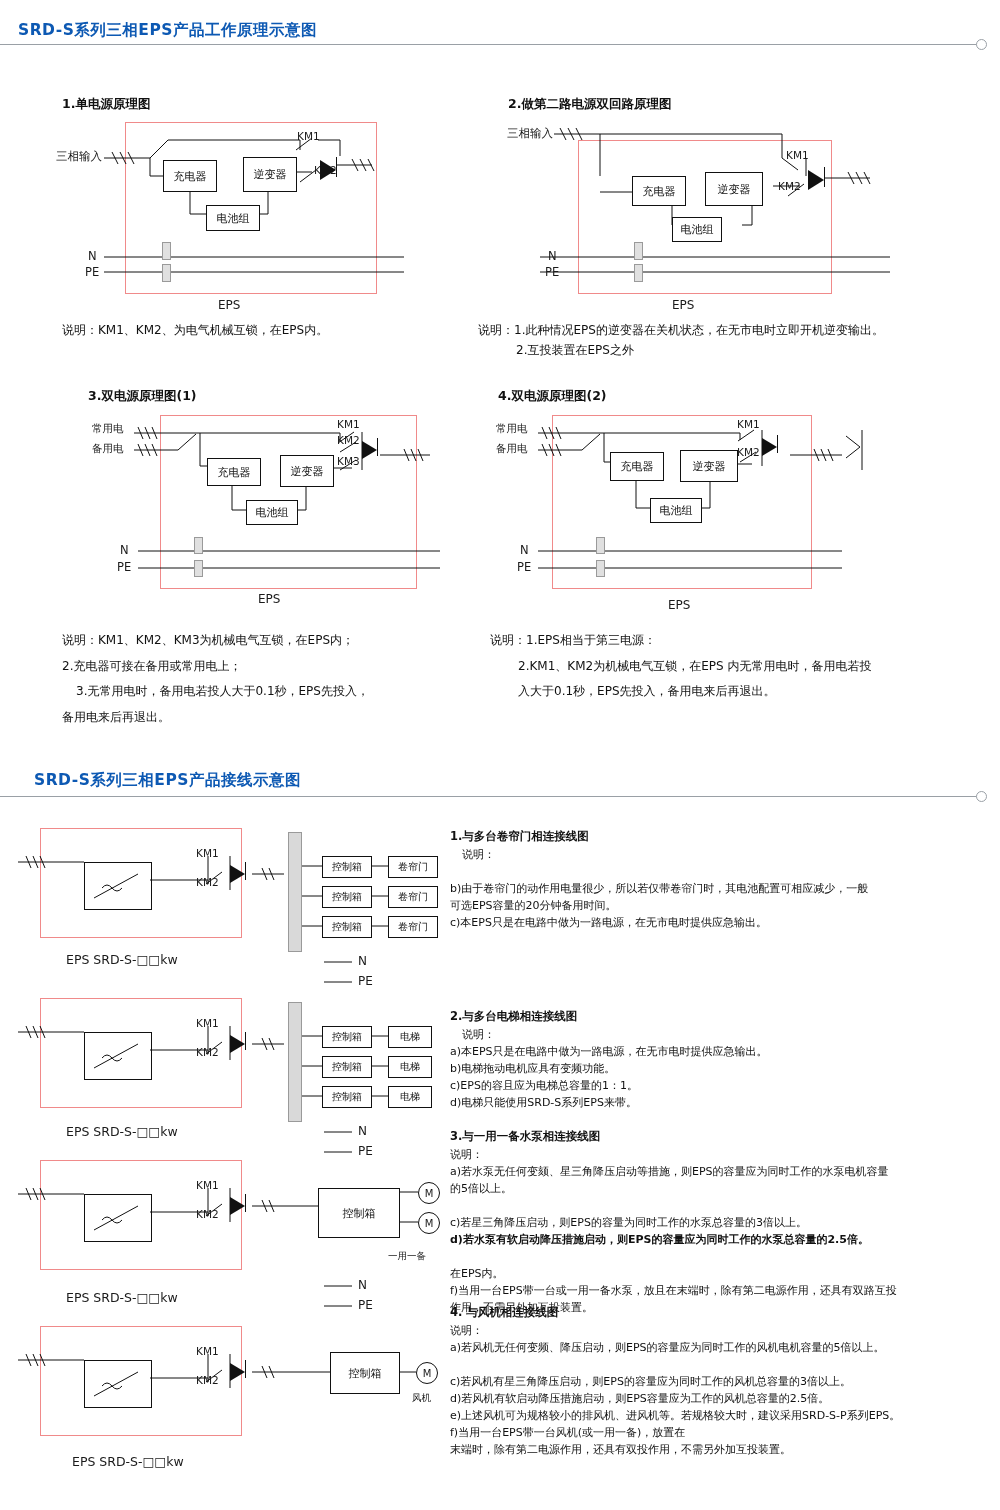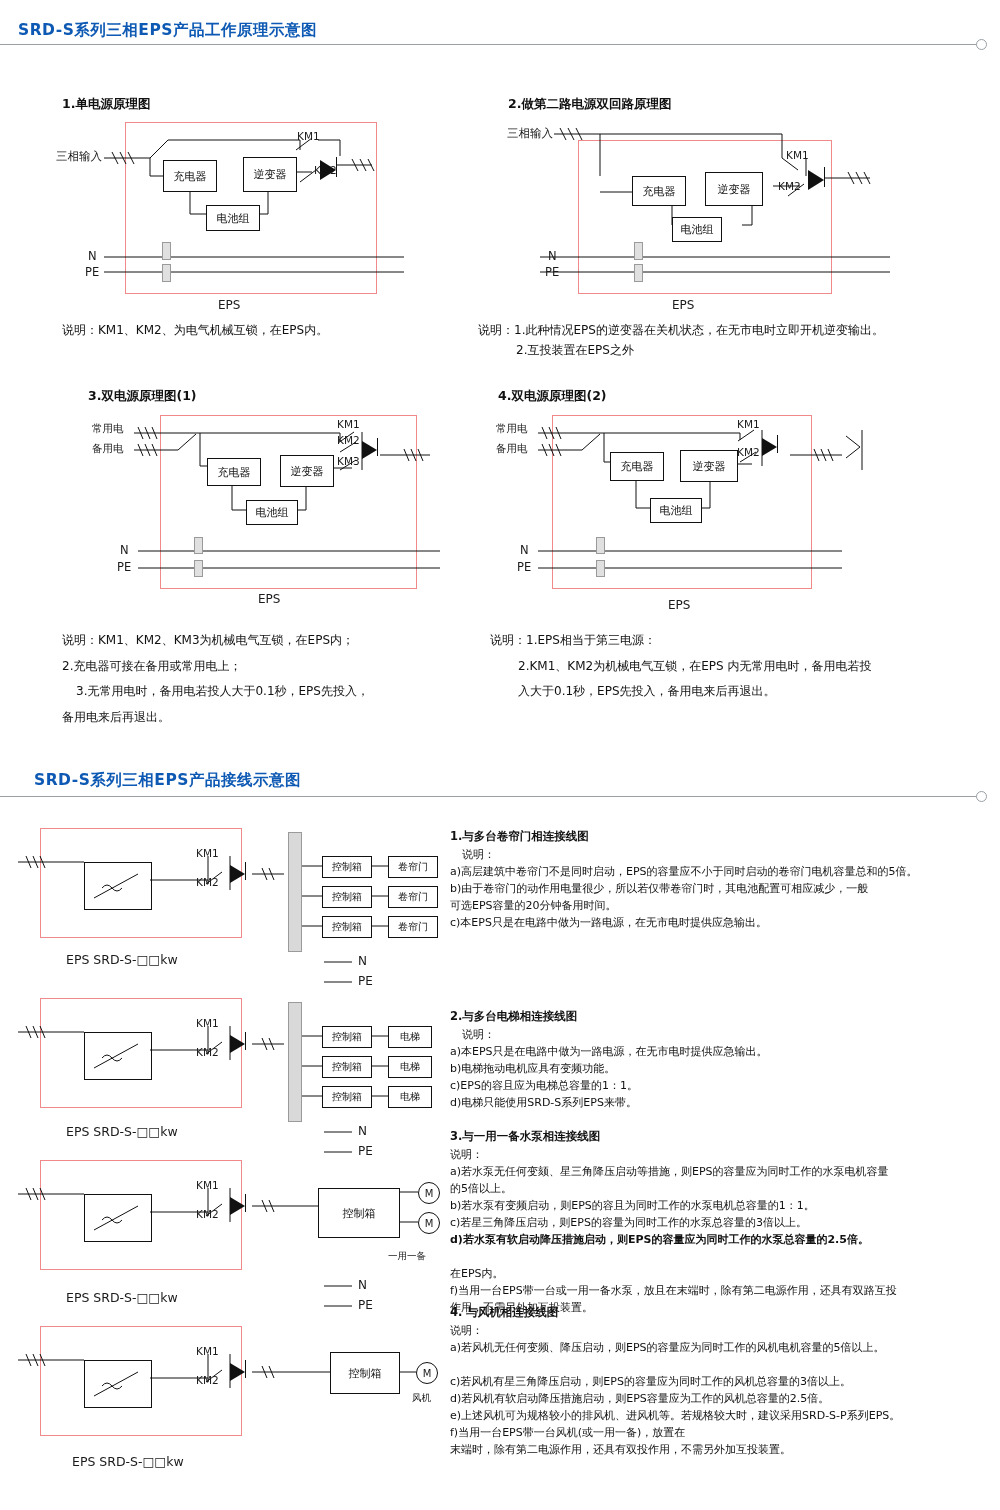--- a/index.html
+++ b/index.html
@@ -317,21 +317,20 @@
   <div class="rect" style="left:388px;top:886px;width:48px;height:20px;font-size:10px;">卷帘门</div>
   <div class="rect" style="left:322px;top:916px;width:48px;height:20px;font-size:10px;">控制箱</div>
   <div class="rect" style="left:388px;top:916px;width:48px;height:20px;font-size:10px;">卷帘门</div>
 
   <div class="lbl" style="left:358px;top:954px;font-size:12px;">N</div>
   <div class="lbl" style="left:358px;top:974px;font-size:12px;">PE</div>
   <div class="lbl" style="left:66px;top:952px;font-size:12.5px;">EPS SRD-S-□□kw</div>
 
   <div class="note-sm" style="left:450px;top:828px;font-size:11.5px;font-weight:bold;">1.与多台卷帘门相连接线图</div>
   <div class="note-sm" style="left:462px;top:846px;">说明：</div>
-  <div class="note-sm" style="left:450px;top:863px;">a)高层建筑中卷帘门不是同时启动，EPS的容量应不小于同时启动的卷帘门电机容量总和的5倍。</div>
   <div class="note-sm" style="left:450px;top:880px;">b)由于卷帘门的动作用电量很少，所以若仅带卷帘门时，其电池配置可相应减少，一般</div>
   <div class="note-sm" style="left:450px;top:897px;">   可选EPS容量的20分钟备用时间。</div>
   <div class="note-sm" style="left:450px;top:914px;">c)本EPS只是在电路中做为一路电源，在无市电时提供应急输出。</div>
 
   <div class="pinkbox" style="left:40px;top:998px;width:200px;height:108px;"></div>
   <div class="rect" style="left:84px;top:1032px;width:66px;height:46px;">
     <svg width="60" height="40" style="position:static;">
       <path d="M6 32 L 50 8" stroke="#111" fill="none"></path>
       <path d="M14 22 q5 -6 10 0 q5 6 10 0" stroke="#111" fill="none"></path>
     </svg>
@@ -420,21 +419,20 @@
   <div class="lbl" style="left:388px;top:1250px;font-size:9.5px;">一用一备</div>
 
   <div class="lbl" style="left:358px;top:1278px;font-size:12px;">N</div>
   <div class="lbl" style="left:358px;top:1298px;font-size:12px;">PE</div>
   <div class="lbl" style="left:66px;top:1290px;font-size:12.5px;">EPS SRD-S-□□kw</div>
 
   <div class="note-sm" style="left:450px;top:1128px;font-size:11.5px;font-weight:bold;">3.与一用一备水泵相连接线图</div>
   <div class="note-sm" style="left:450px;top:1146px;">说明：</div>
   <div class="note-sm" style="left:450px;top:1163px;text-align:right;">a)若水泵无任何变颏、星三角降压启动等措施，则EPS的容量应为同时工作的水泵电机容量</div>
   <div class="note-sm" style="left:450px;top:1180px;">   的5倍以上。</div>
-  <div class="note-sm" style="left:450px;top:1197px;">b)若水泵有变频启动，则EPS的容且为同时工作的水泵电机总容量的1：1。</div>
   <div class="note-sm" style="left:450px;top:1214px;">c)若星三角降压启动，则EPS的容量为同时工作的水泵总容量的3倍以上。</div>
   <div class="note-sm" style="left:450px;top:1231px;font-weight:bold;">d)若水泵有软启动降压措施启动，则EPS的容量应为同时工作的水泵总容量的2.5倍。</div>
   <div class="note-sm" style="left:450px;top:1265px;">   在EPS内。</div>
   <div class="note-sm" style="left:450px;top:1282px;">f)当用一台EPS带一台或一用一备水泵，放且在末端时，除有第二电源作用，还具有双路互投</div>
   <div class="note-sm" style="left:450px;top:1299px;">   作用，不需另外加互投装置。</div>
 
   <div class="pinkbox" style="left:40px;top:1326px;width:200px;height:108px;"></div>
   <div class="rect" style="left:84px;top:1360px;width:66px;height:46px;">
     <svg width="60" height="40" style="position:static;">
       <path d="M6 32 L 50 8" stroke="#111" fill="none"></path>

